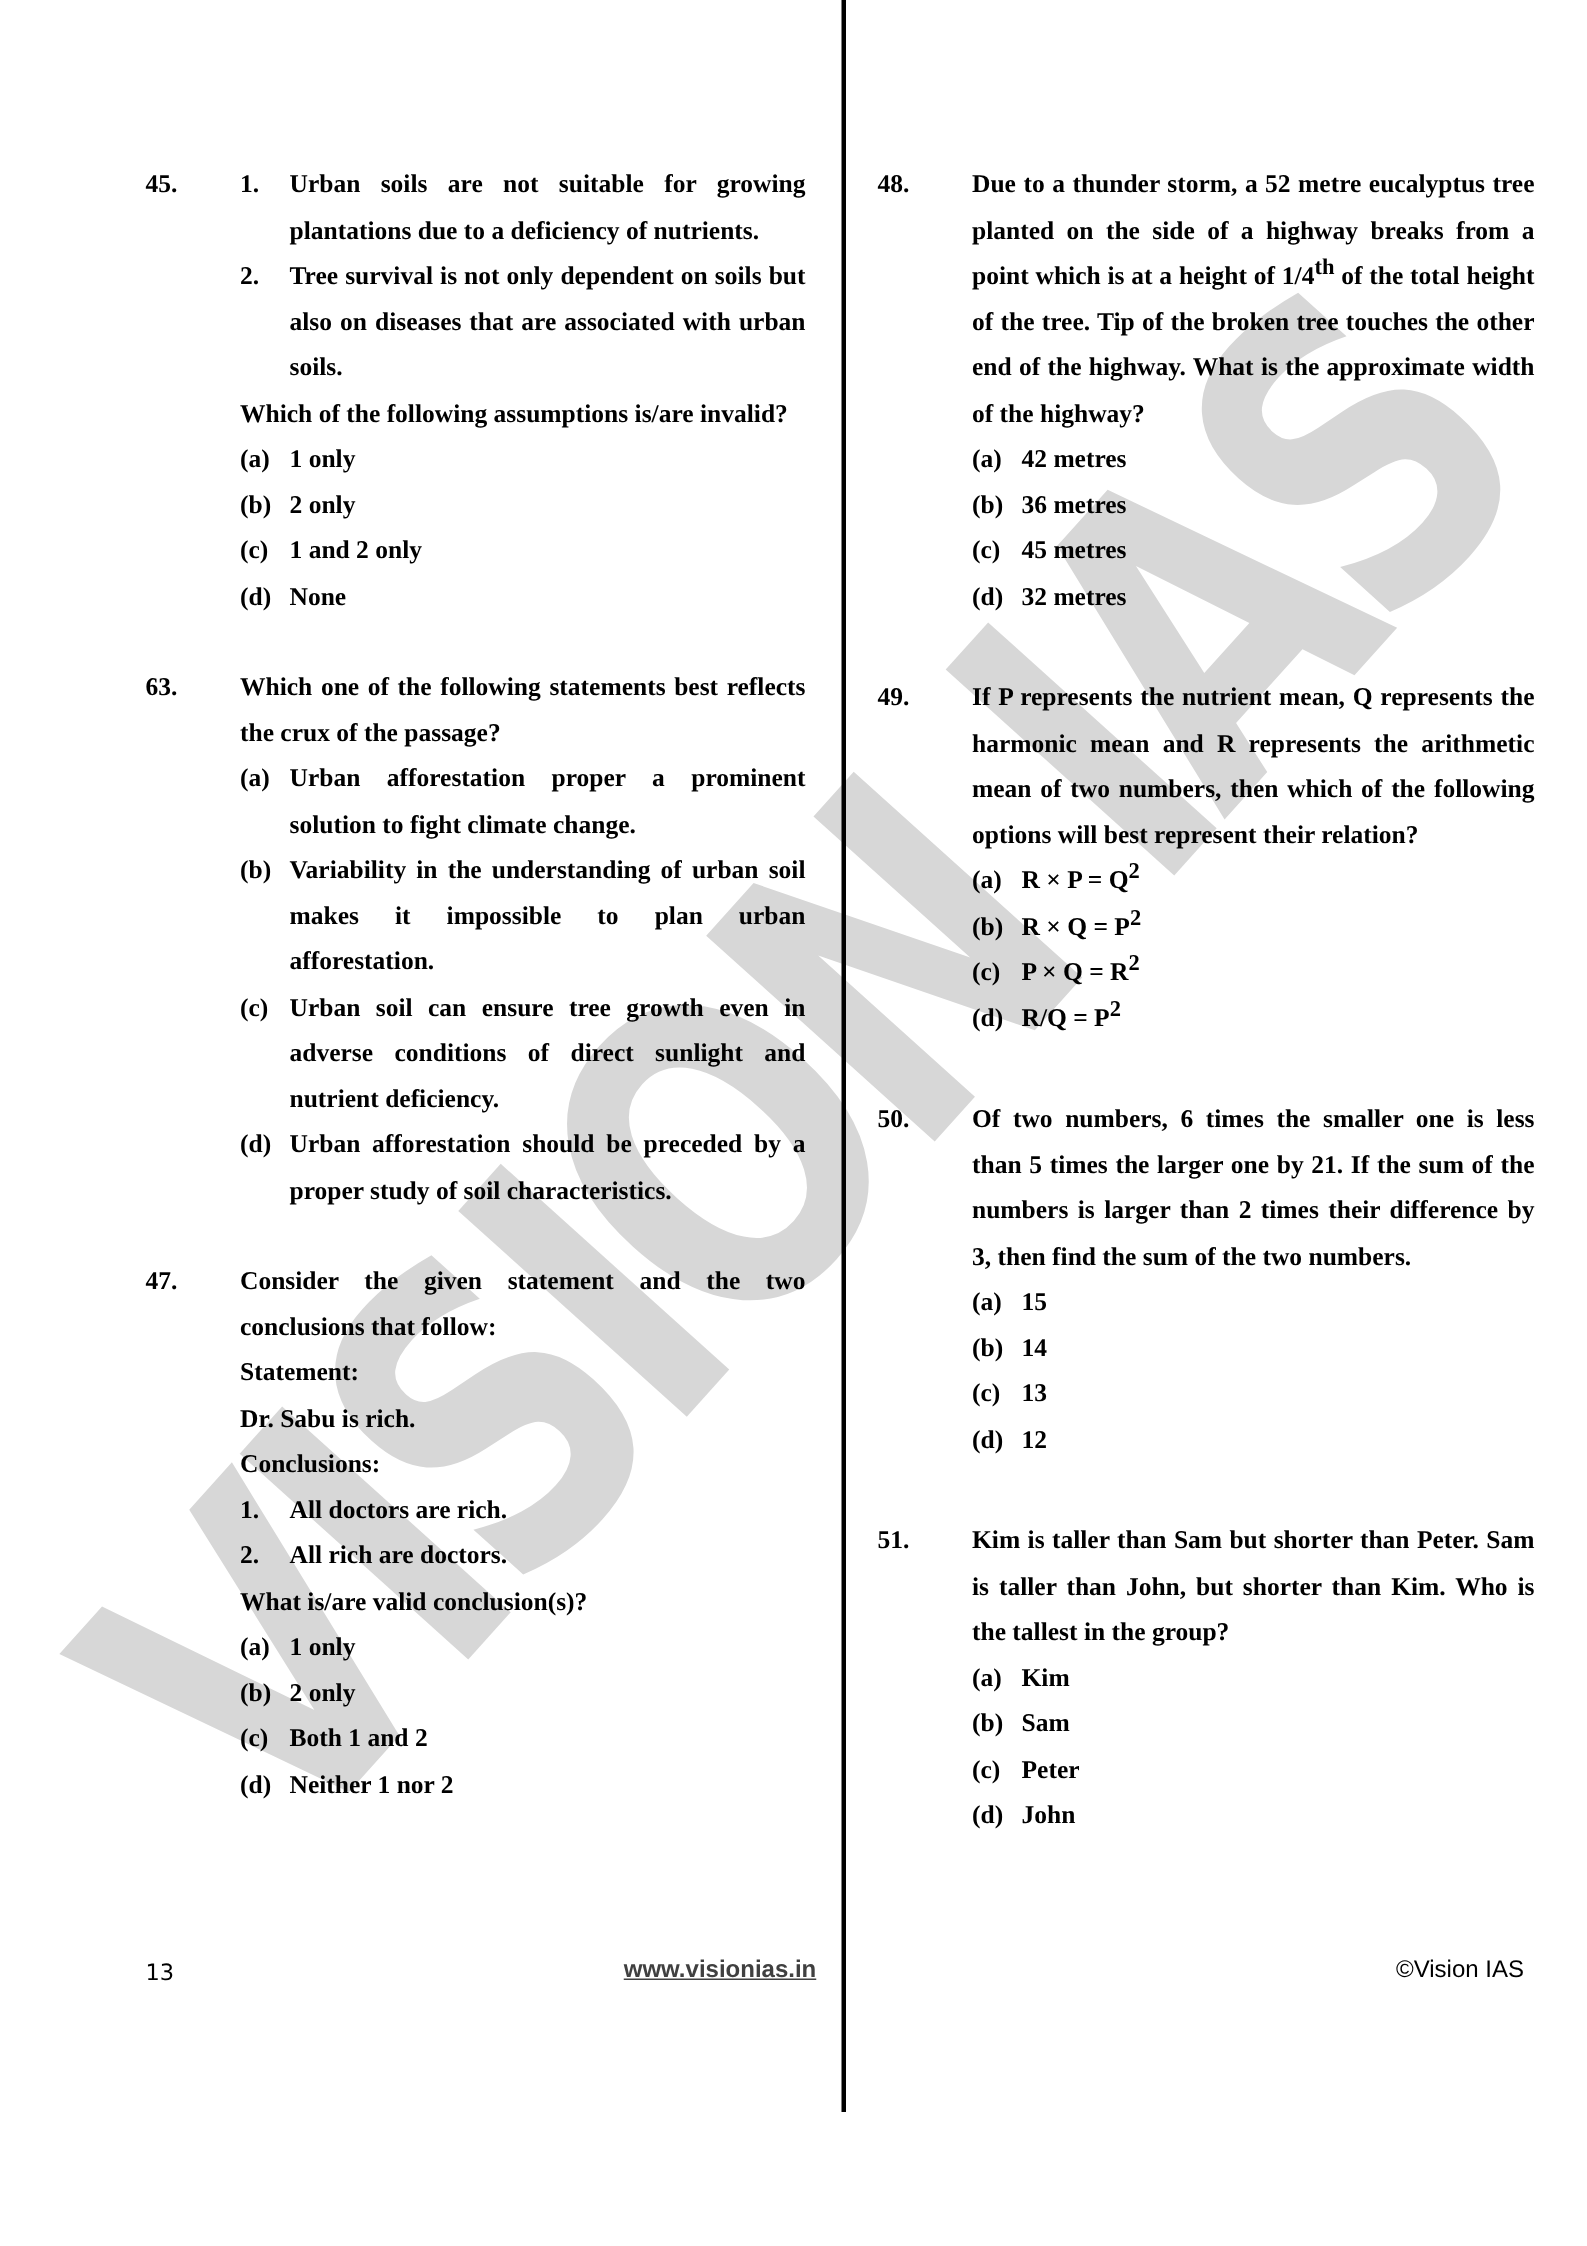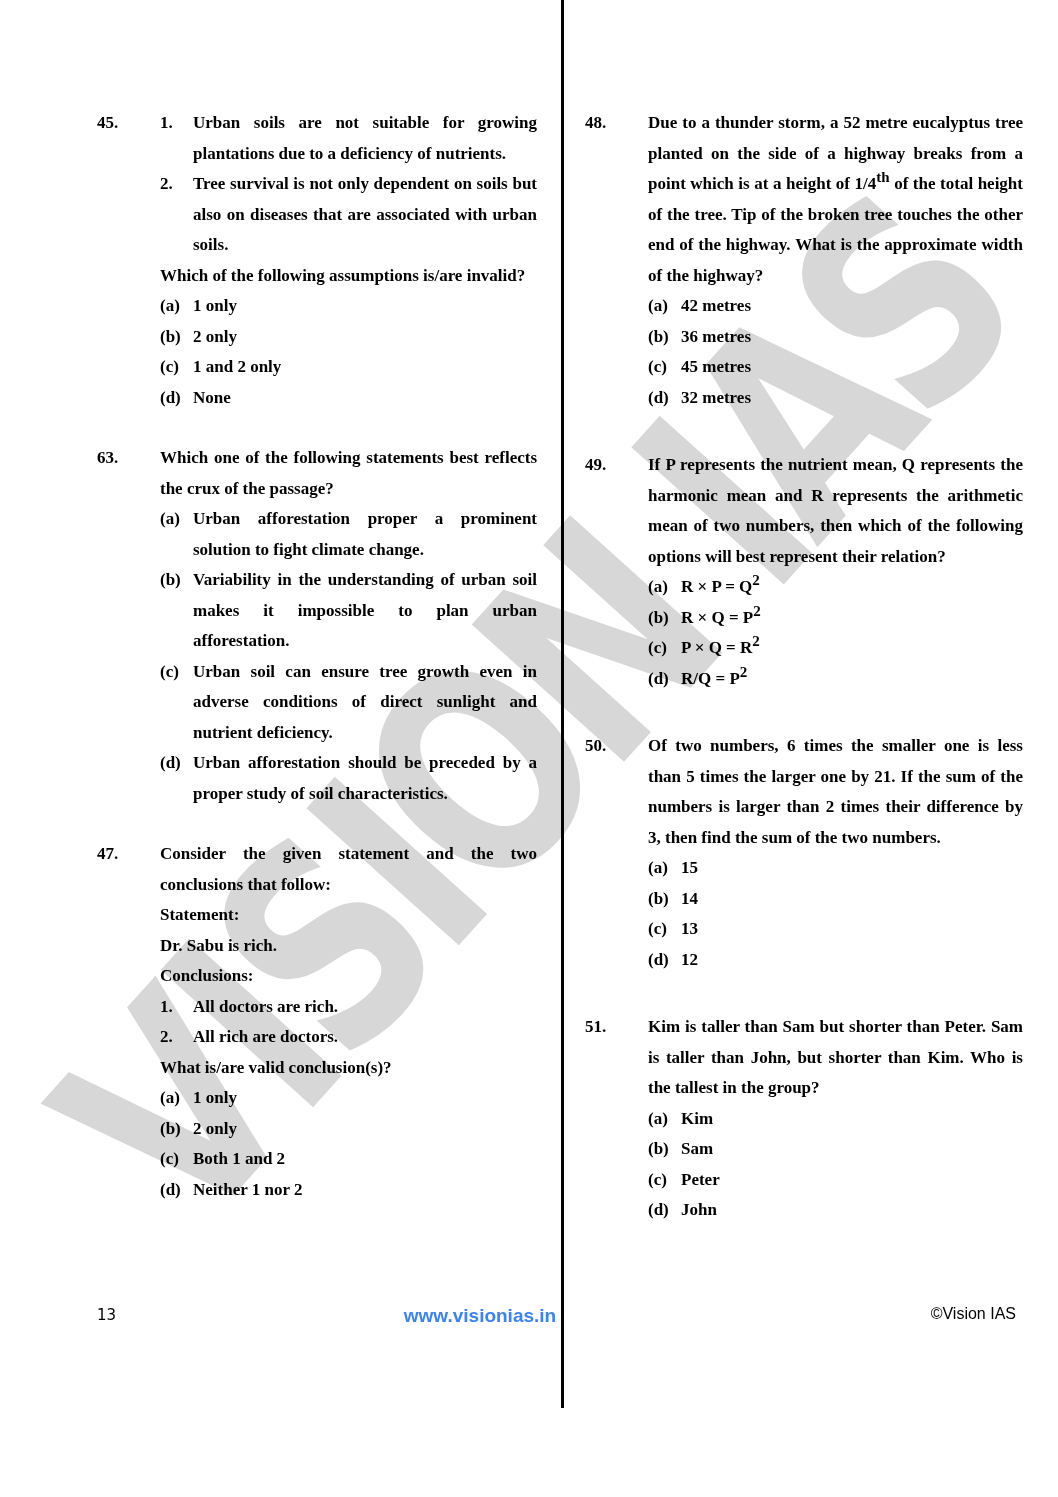--- a/index.html
+++ b/index.html
@@ -34,22 +34,22 @@
   sup{font-size:15px;line-height:0;vertical-align:super;}
   .footer{
     position:absolute;left:97px;top:1303px;width:919px;height:30px;z-index:3;
   }
   .footer .pagenum{
     position:absolute;left:0;top:3px;
     font-family:"DejaVu Sans",sans-serif;font-size:15px;
   }
   .footer .link{
     position:absolute;left:383px;top:2px;transform:translateX(-50%);
-    font-family:"Liberation Sans",sans-serif;font-weight:700;font-size:19px;
-    color:#3b82f6;cursor:pointer;white-space:nowrap;
+    font-family:"Liberation Sans",sans-serif;font-weight:700;font-size:16px;
+    color:#404040;text-decoration:underline;cursor:pointer;white-space:nowrap;
   }
   .footer .copyright{
     position:absolute;right:0;top:2px;
     font-family:Liberation Sans, sans-serif;font-size:16px;white-space:nowrap;
   }
 </style>
 </head>
 <body>
 
 <div class="watermark">VISION IAS</div>

